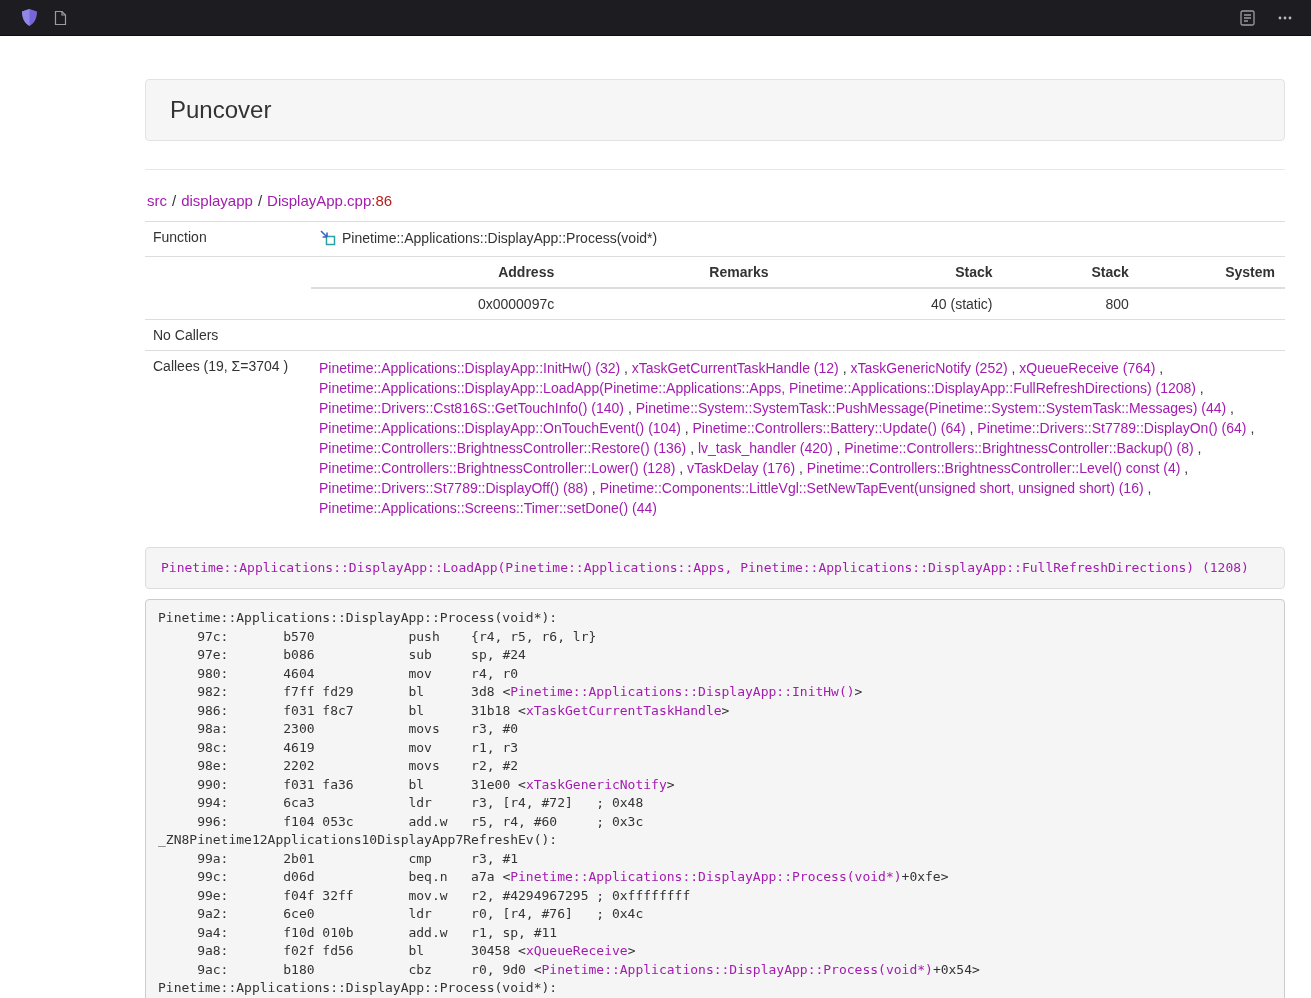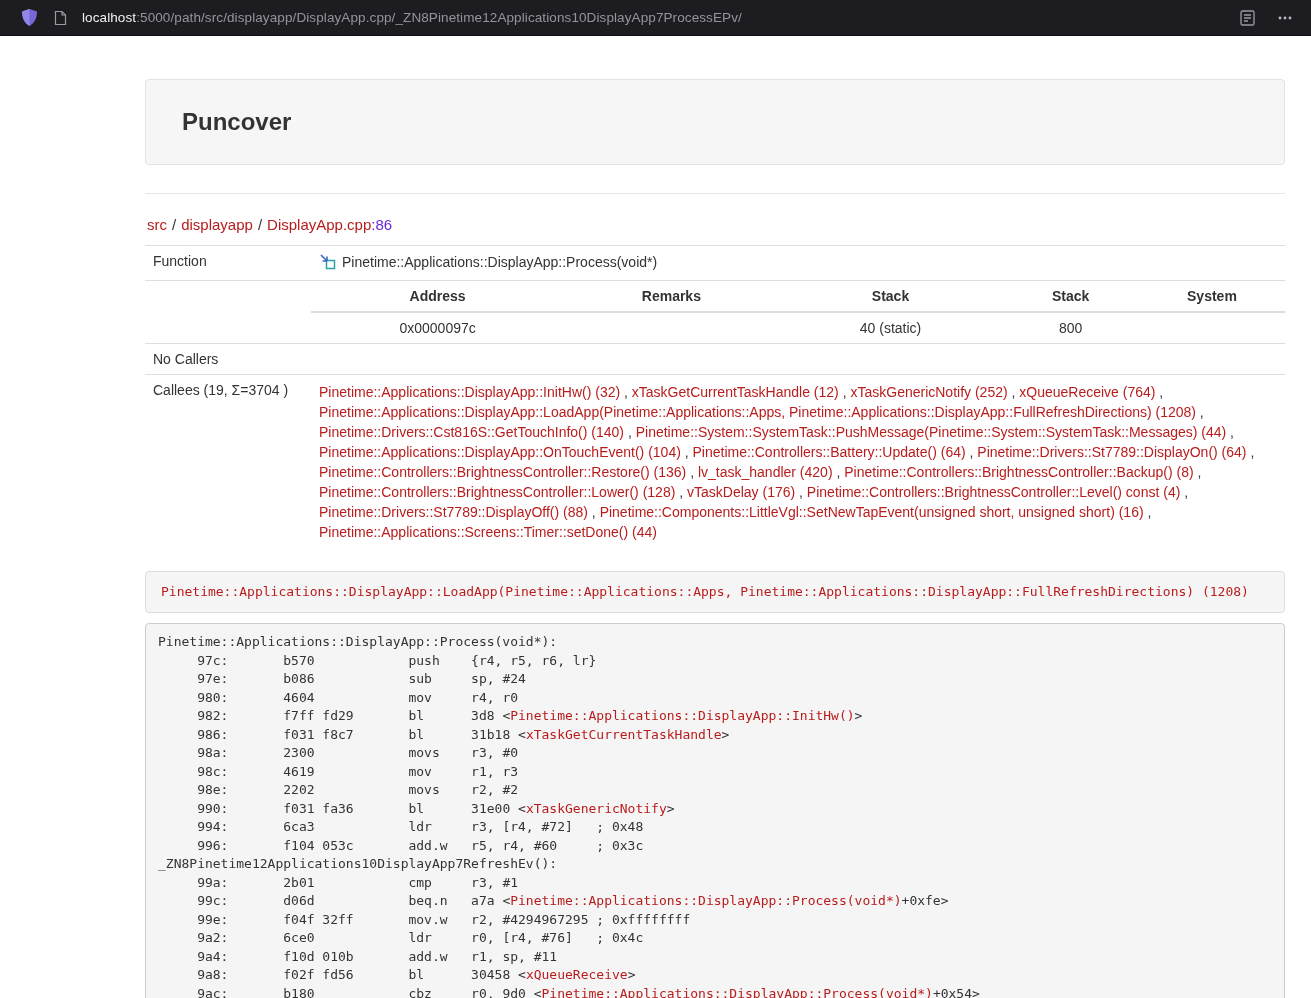--- a/index.html
+++ b/index.html
@@ -13,34 +13,34 @@
   .tb-icon{display:inline-flex;align-items:center;justify-content:center;flex:0 0 auto}
   .tb-shield{margin-right:17px}
   .tb-page{margin-right:15px}
   .url{font-size:13.5px;white-space:nowrap;overflow:hidden;letter-spacing:.1px}
   .url-host{color:#f1f1f3}
   .url-rest{color:#94949b}
   .tb-right{margin-left:auto;display:flex;align-items:center;gap:22px;padding-right:4px}
   
   .content{width:1140px;margin:43px 0 0 145px}
   .well{background:#f6f6f6;border:1px solid #e3e3e3;border-radius:4px;padding:13px 20px}
-  .well h1{margin:16px;font-size:24px;font-weight:700;color:#333;line-height:26px}
+  .well h1{margin:4px;font-size:24px;font-weight:400;color:#333;line-height:26px}
   hr.divider{border:0;border-top:1px solid #e7e7e7;margin:28px 0 22px}
   .breadcrumb{font-size:15px;margin:0 0 12px 2px}
-  a{color:#b91c1c;text-decoration:none;cursor:pointer}
+  a{color:#a21caf;text-decoration:none;cursor:pointer}
   .breadcrumb .sep{color:#333;margin:0 5px}
-  .line-no{color:#6d28d9}
+  .line-no{color:#b91c1c}
   
   table.symbol-table{width:100%;border-collapse:collapse;font-size:14px}
   .symbol-table>tbody>tr>th,
   .symbol-table>tbody>tr>td{border-top:1px solid #ddd;padding:7px 8px;text-align:left;vertical-align:top}
   .symbol-table>tbody>tr>th{font-weight:normal;width:150px;white-space:nowrap}
   td.nested{padding:0 !important}
   table.inner{width:100%;border-collapse:collapse}
-  .inner th,.inner td{text-align:center;padding:7px 10px;font-size:14px}
+  .inner th,.inner td{text-align:right;padding:7px 10px;font-size:14px}
   .inner th{font-weight:bold;border-bottom:2px solid #ddd}
   .inner th:nth-child(1),.inner td:nth-child(1){width:26%}
   .inner th:nth-child(2),.inner td:nth-child(2){width:22%}
   .inner th:nth-child(3),.inner td:nth-child(3){width:23%}
   .inner th:nth-child(4),.inner td:nth-child(4){width:14%}
   .inner th:nth-child(5),.inner td:nth-child(5){width:15%}
   .fn-icon{display:inline-block;vertical-align:-3px;margin-right:6px}
   td.callees{line-height:20px}
   
   .panel-highlight{margin-top:22px;background:#f5f5f5;border:1px solid #ddd;border-radius:4px;
@@ -59,21 +59,20 @@
       <path d="M8 0 L16 2.6 C16 9.5 13.2 15.2 8 18 C2.8 15.2 0 9.5 0 2.6 Z" fill="#7667d8"></path>
       <path d="M8 0 L8 18 C2.8 15.2 0 9.5 0 2.6 Z" fill="#9287e6"></path>
     </svg>
   </span>
   <span class="tb-icon tb-page">
     <svg width="13" height="16" viewBox="0 0 13 16">
       <path d="M1.5 1.5 h6.5 l3.5 3.5 v9.5 h-10 z" fill="none" stroke="#9b9ba1" stroke-width="1.2"></path>
       <path d="M8 1.5 v3.5 h3.5" fill="none" stroke="#9b9ba1" stroke-width="1.2"></path>
     </svg>
   </span>
-  <span class="url"><span class="url-host">localhost</span><span class="url-rest">:5000/path/src/displayapp/DisplayApp.cpp/_ZN8Pinetime12Applications10DisplayApp7ProcessEPv/</span></span>
   <span class="tb-right">
     <span class="tb-icon">
       <svg width="15" height="16" viewBox="0 0 15 16">
         <rect x="1" y="1" width="13" height="14" rx="1.5" fill="none" stroke="#9b9ba1" stroke-width="1.3"></rect>
         <path d="M4 5 h7 M4 8 h7 M4 11 h4" stroke="#9b9ba1" stroke-width="1.3"></path>
       </svg>
     </span>
     <span class="tb-icon">
       <svg width="16" height="16" viewBox="0 0 16 16">
         <circle cx="3" cy="8" r="1.4" fill="#b9b9bf"></circle>

